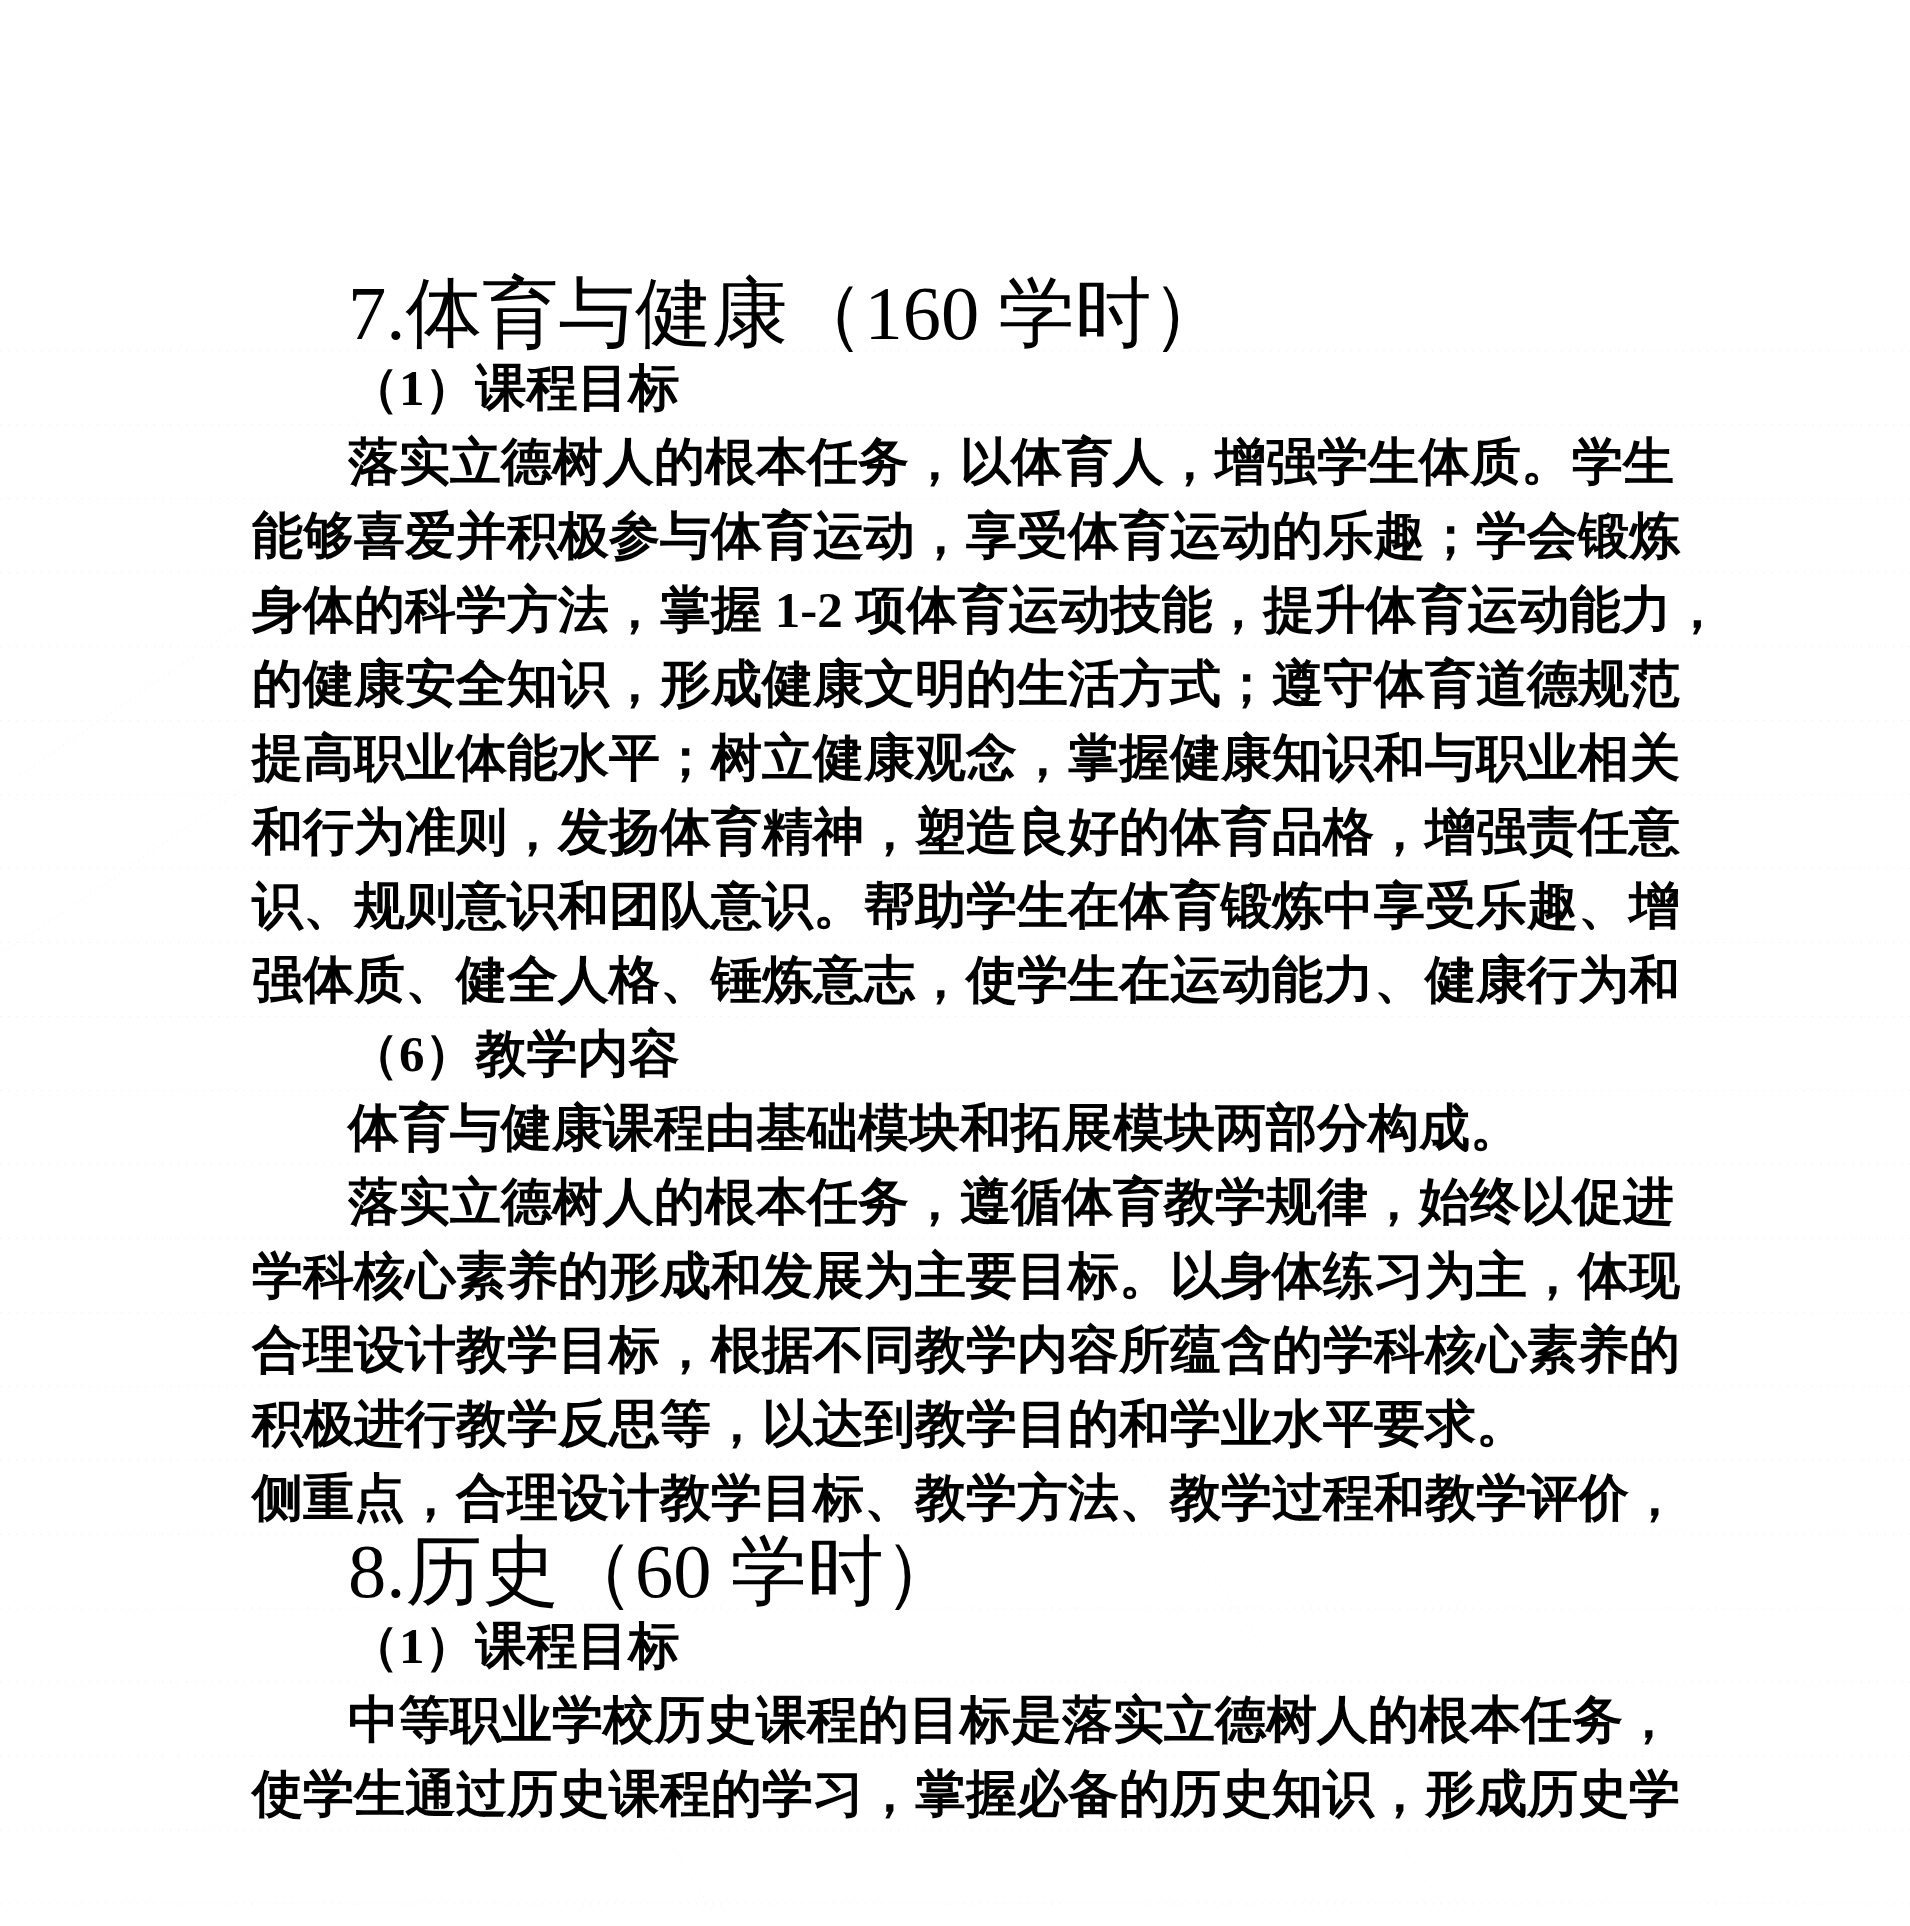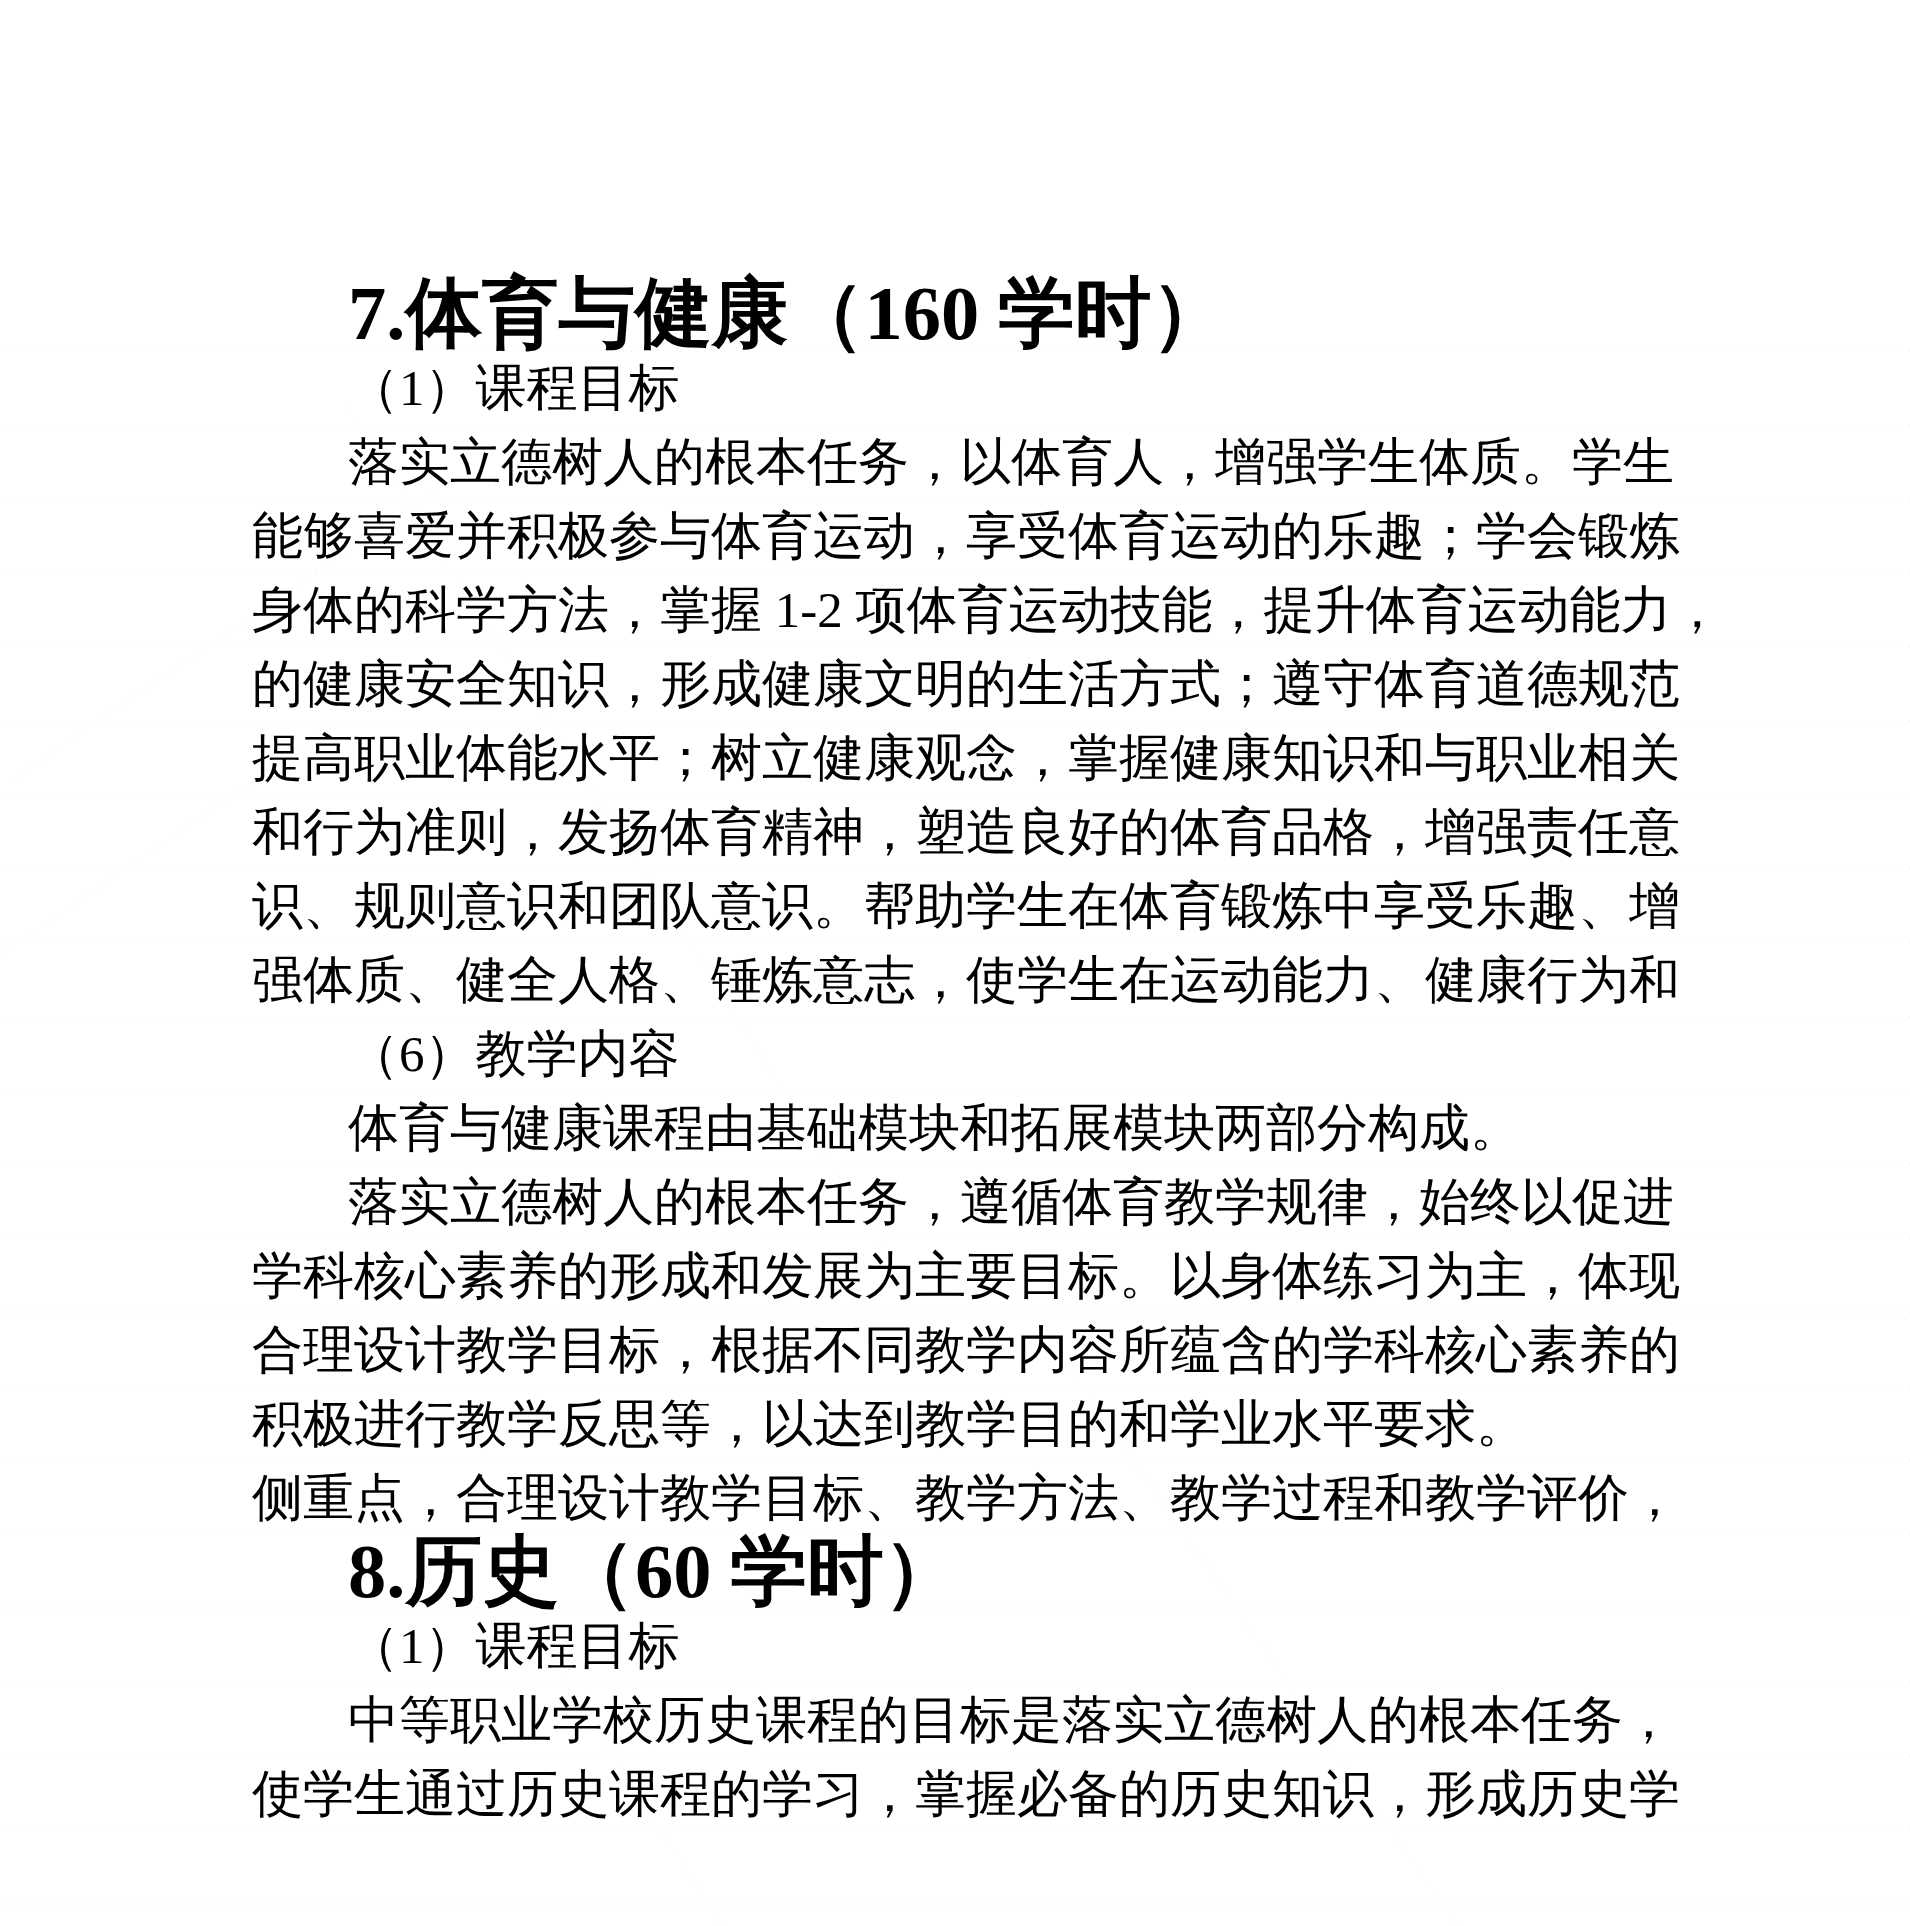--- a/index.html
+++ b/index.html
@@ -16,22 +16,22 @@
     z-index:1;pointer-events:none;
   }
   .content{
     position:absolute;left:252px;top:277px;width:1423px;
     z-index:2;
     font-size:51px;line-height:74px;
     letter-spacing:0px;
     text-align:left;
     white-space:nowrap;
   }
-  .ln{height:74px;margin:0;padding:0;font-weight:normal;}
-  .ln.heading{font-weight:bold;text-indent:96px;}
+  .ln{height:74px;margin:0;padding:0;font-weight:bold;}
+  .ln.heading{font-weight:normal;text-indent:96px;}
   .ln.sub{text-indent:96px;}
   .ln.first{text-indent:96px;}
   .ln.cont{text-indent:0;}
 </style>
 </head>
 <body>
 
 <div class="page">
 
   <svg class="artifacts" id="artifact-svg" viewBox="0 0 4960 7015" xmlns="http://www.w3.org/2000/svg">

